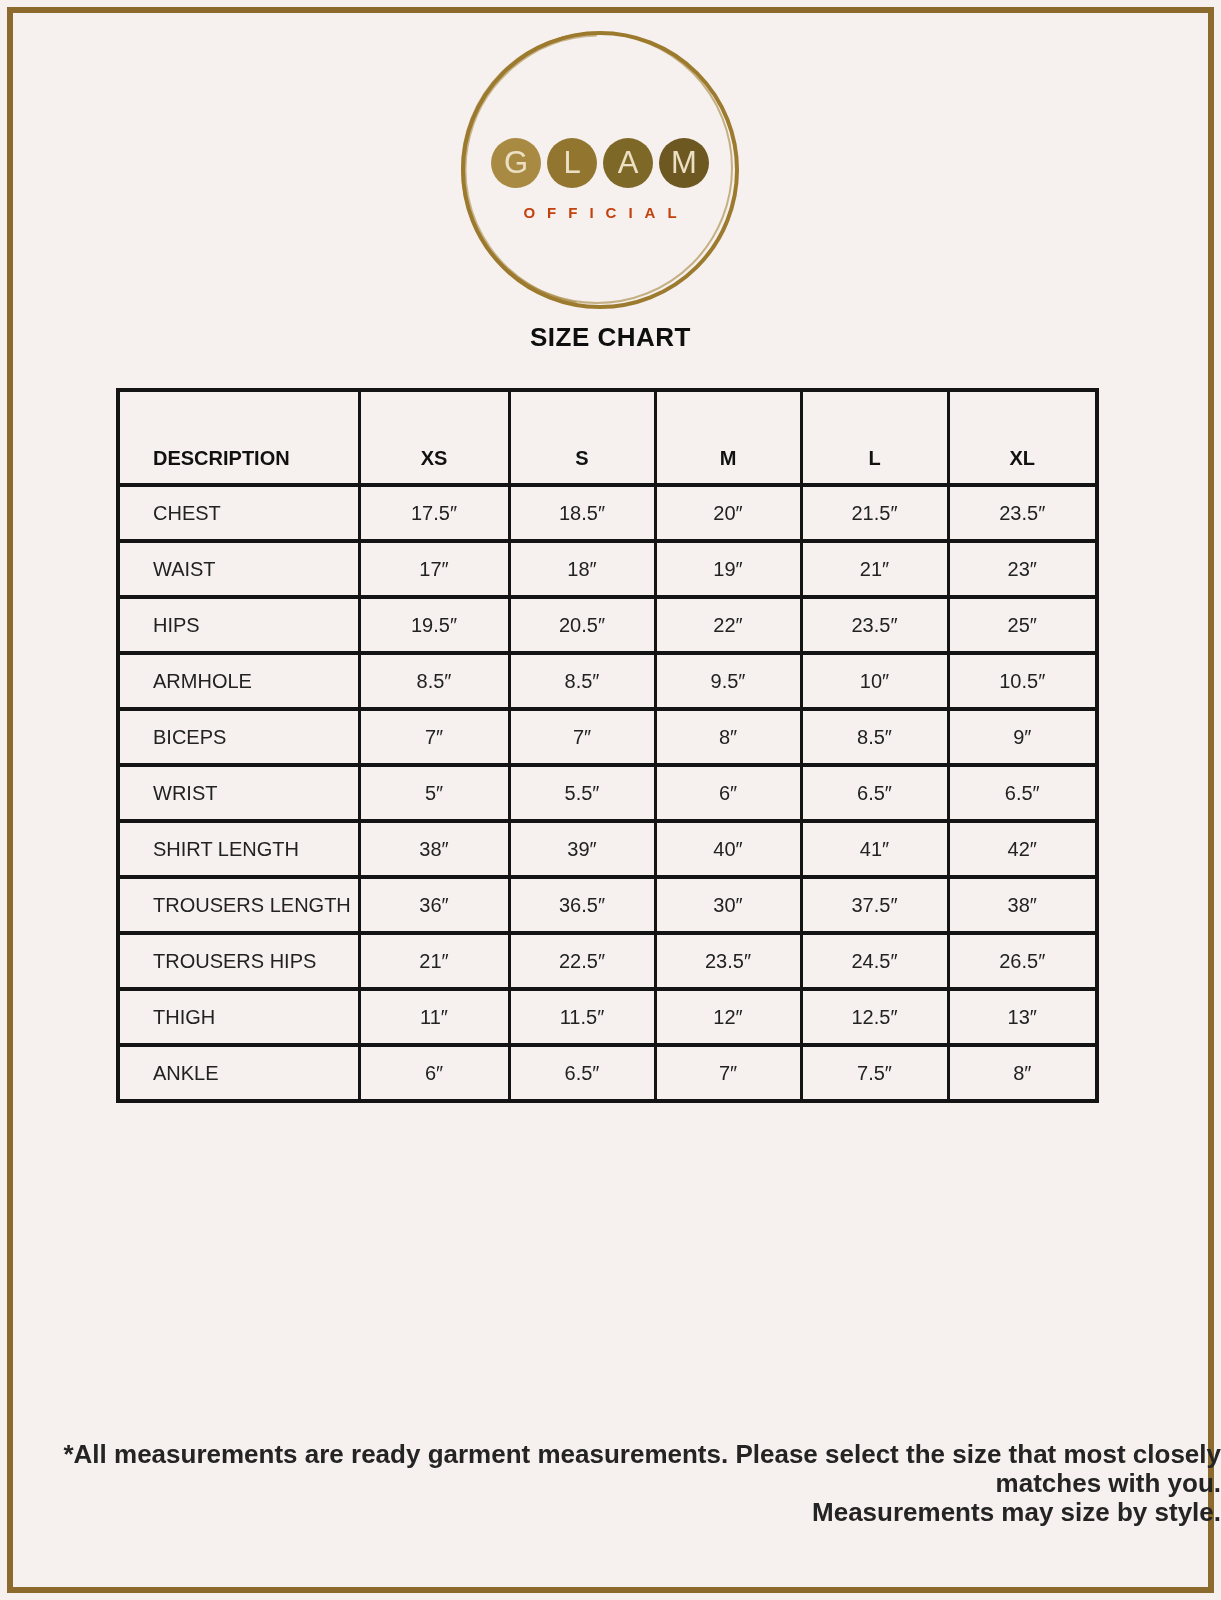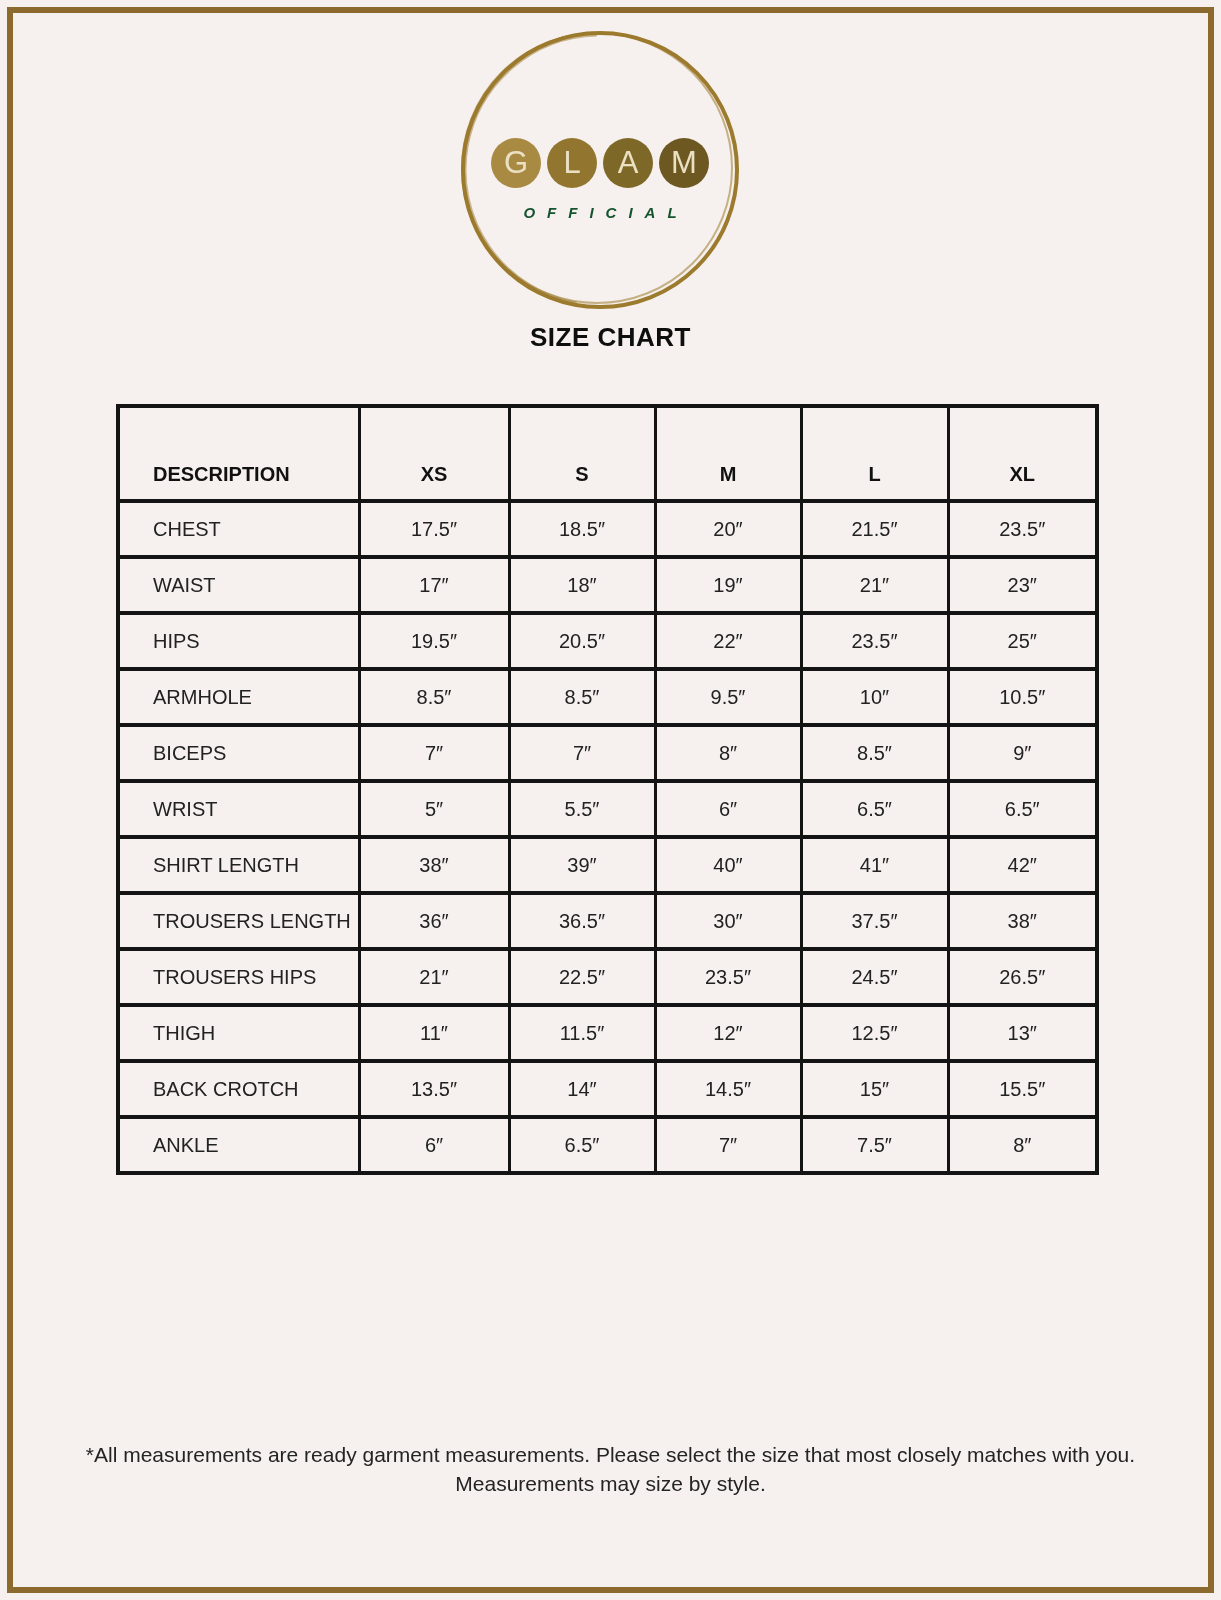--- a/index.html
+++ b/index.html
@@ -34,60 +34,60 @@
     text-align:center; font-size:15px; font-weight:bold;
     letter-spacing:12px; margin-left:6px;
   }
   
   .title {
     position:absolute; top:322px; left:0; width:100%;
     text-align:center; font-size:26px; font-weight:bold;
     letter-spacing:0.5px; color:#0e0e0e;
   }
   
-  .table-wrap { position:absolute; left:116px; top:404px; }
+  .table-wrap { position:absolute; left:116px; top:388px; }
   table {
     border-collapse:collapse; table-layout:fixed;
     width:979px; border:4px solid #141414;
   }
   th, td {
     border-left:3px solid #141414; border-right:3px solid #141414;
     border-top:4px solid #141414; border-bottom:4px solid #141414;
     text-align:center; vertical-align:middle;
     font-size:20px; overflow:hidden; white-space:nowrap;
   }
   thead tr { height:95px; }
   tbody tr { height:56px; }
   th { font-weight:bold; vertical-align:bottom; padding-bottom:13px; color:#111; }
   th.desc, td.desc { text-align:left; padding-left:33px; }
   td { color:#222; }
   
   .footer {
     position:absolute; top:1440px; left:0; width:100%;
-    text-align:center; font-size:21px; line-height:29px; color:#242424;
+    text-align:right; font-size:26px; line-height:29px; color:#242424;font-weight:bold;
   }
 </style>
 </head>
 <body style="background: rgb(246, 241, 238);">
 
 <div class="frame" style="border-color: rgb(140, 105, 45);"></div>
 
 <div class="logo">
   <svg viewBox="0 0 292 292" style="color: rgb(156, 122, 46);">
     <circle cx="146" cy="146" r="137" fill="none" stroke="currentColor" stroke-width="4"></circle>
     <circle cx="143" cy="144" r="135" fill="none" stroke="currentColor" stroke-width="2" opacity="0.55"></circle>
     <circle cx="146" cy="146" r="136" fill="none" stroke="currentColor" stroke-width="5" stroke-dasharray="400 455" transform="rotate(100 146 146)" opacity="0.5"></circle>
   </svg>
   <div class="letters">
     <span class="lc" style="background: rgb(169, 138, 67); color: rgb(236, 224, 196);">G</span>
     <span class="lc" style="background: rgb(146, 118, 47); color: rgb(236, 224, 196);">L</span>
     <span class="lc" style="background: rgb(126, 104, 39); color: rgb(236, 224, 196);">A</span>
     <span class="lc" style="background: rgb(108, 88, 32); color: rgb(236, 224, 196);">M</span>
   </div>
-  <div class="official" style="color: #14532d; font-style: italic;">OFFICIAL</div>
+  <div class="official" style="color: #c2410c;">OFFICIAL</div>
 </div>
 
 <div class="title">SIZE CHART</div>
 
 <div class="table-wrap">
   <table>
     <colgroup>
       <col style="width:241px">
         <col style="width:150px">
         <col style="width:146px">
@@ -180,28 +180,20 @@
         </tr>
         <tr>
           <td class="desc">THIGH</td>
           <td class="val">11″</td>
           <td class="val">11.5″</td>
           <td class="val">12″</td>
           <td class="val">12.5″</td>
           <td class="val">13″</td>
         </tr>
         <tr>
-          <td class="desc">BACK CROTCH</td>
-          <td class="val">13.5″</td>
-          <td class="val">14″</td>
-          <td class="val">14.5″</td>
-          <td class="val">15″</td>
-          <td class="val">15.5″</td>
-        </tr>
-        <tr>
           <td class="desc">ANKLE</td>
           <td class="val">6″</td>
           <td class="val">6.5″</td>
           <td class="val">7″</td>
           <td class="val">7.5″</td>
           <td class="val">8″</td>
         </tr>
       </tbody>
   </table>
 </div>

